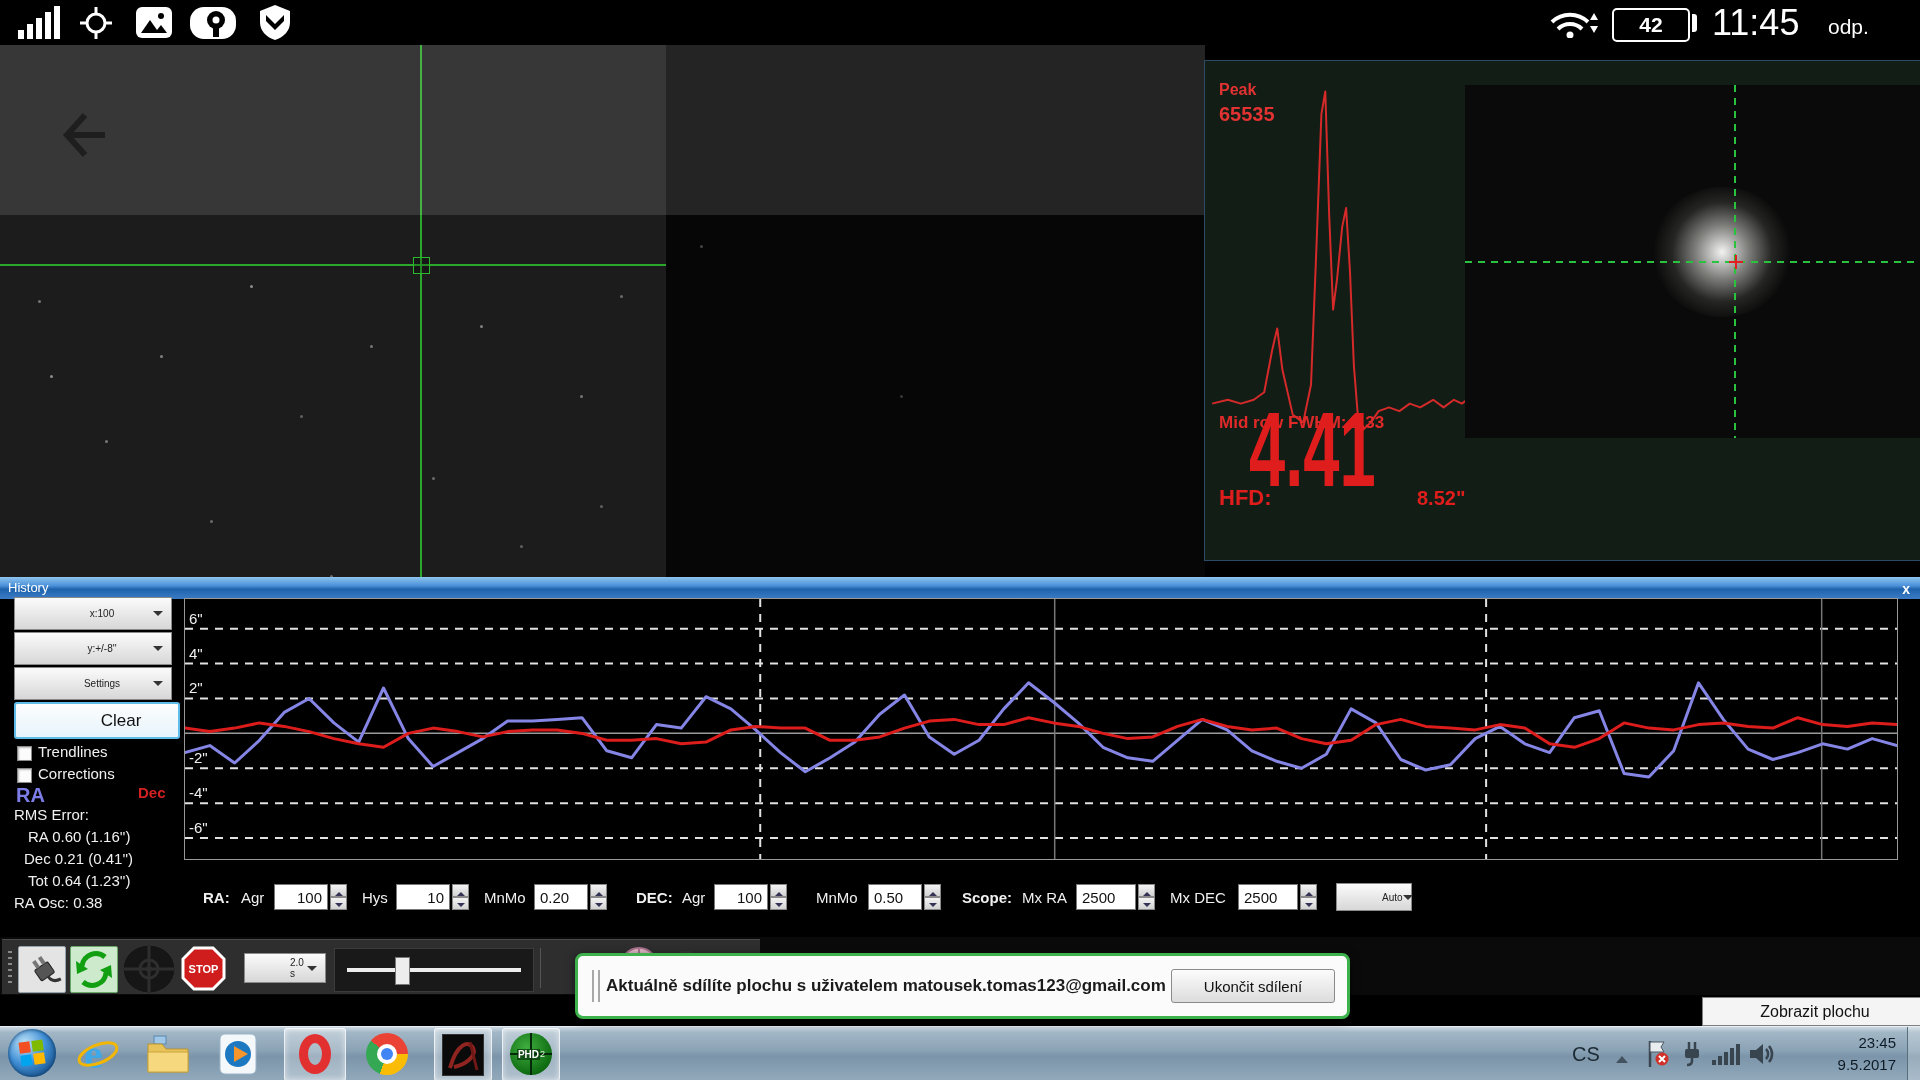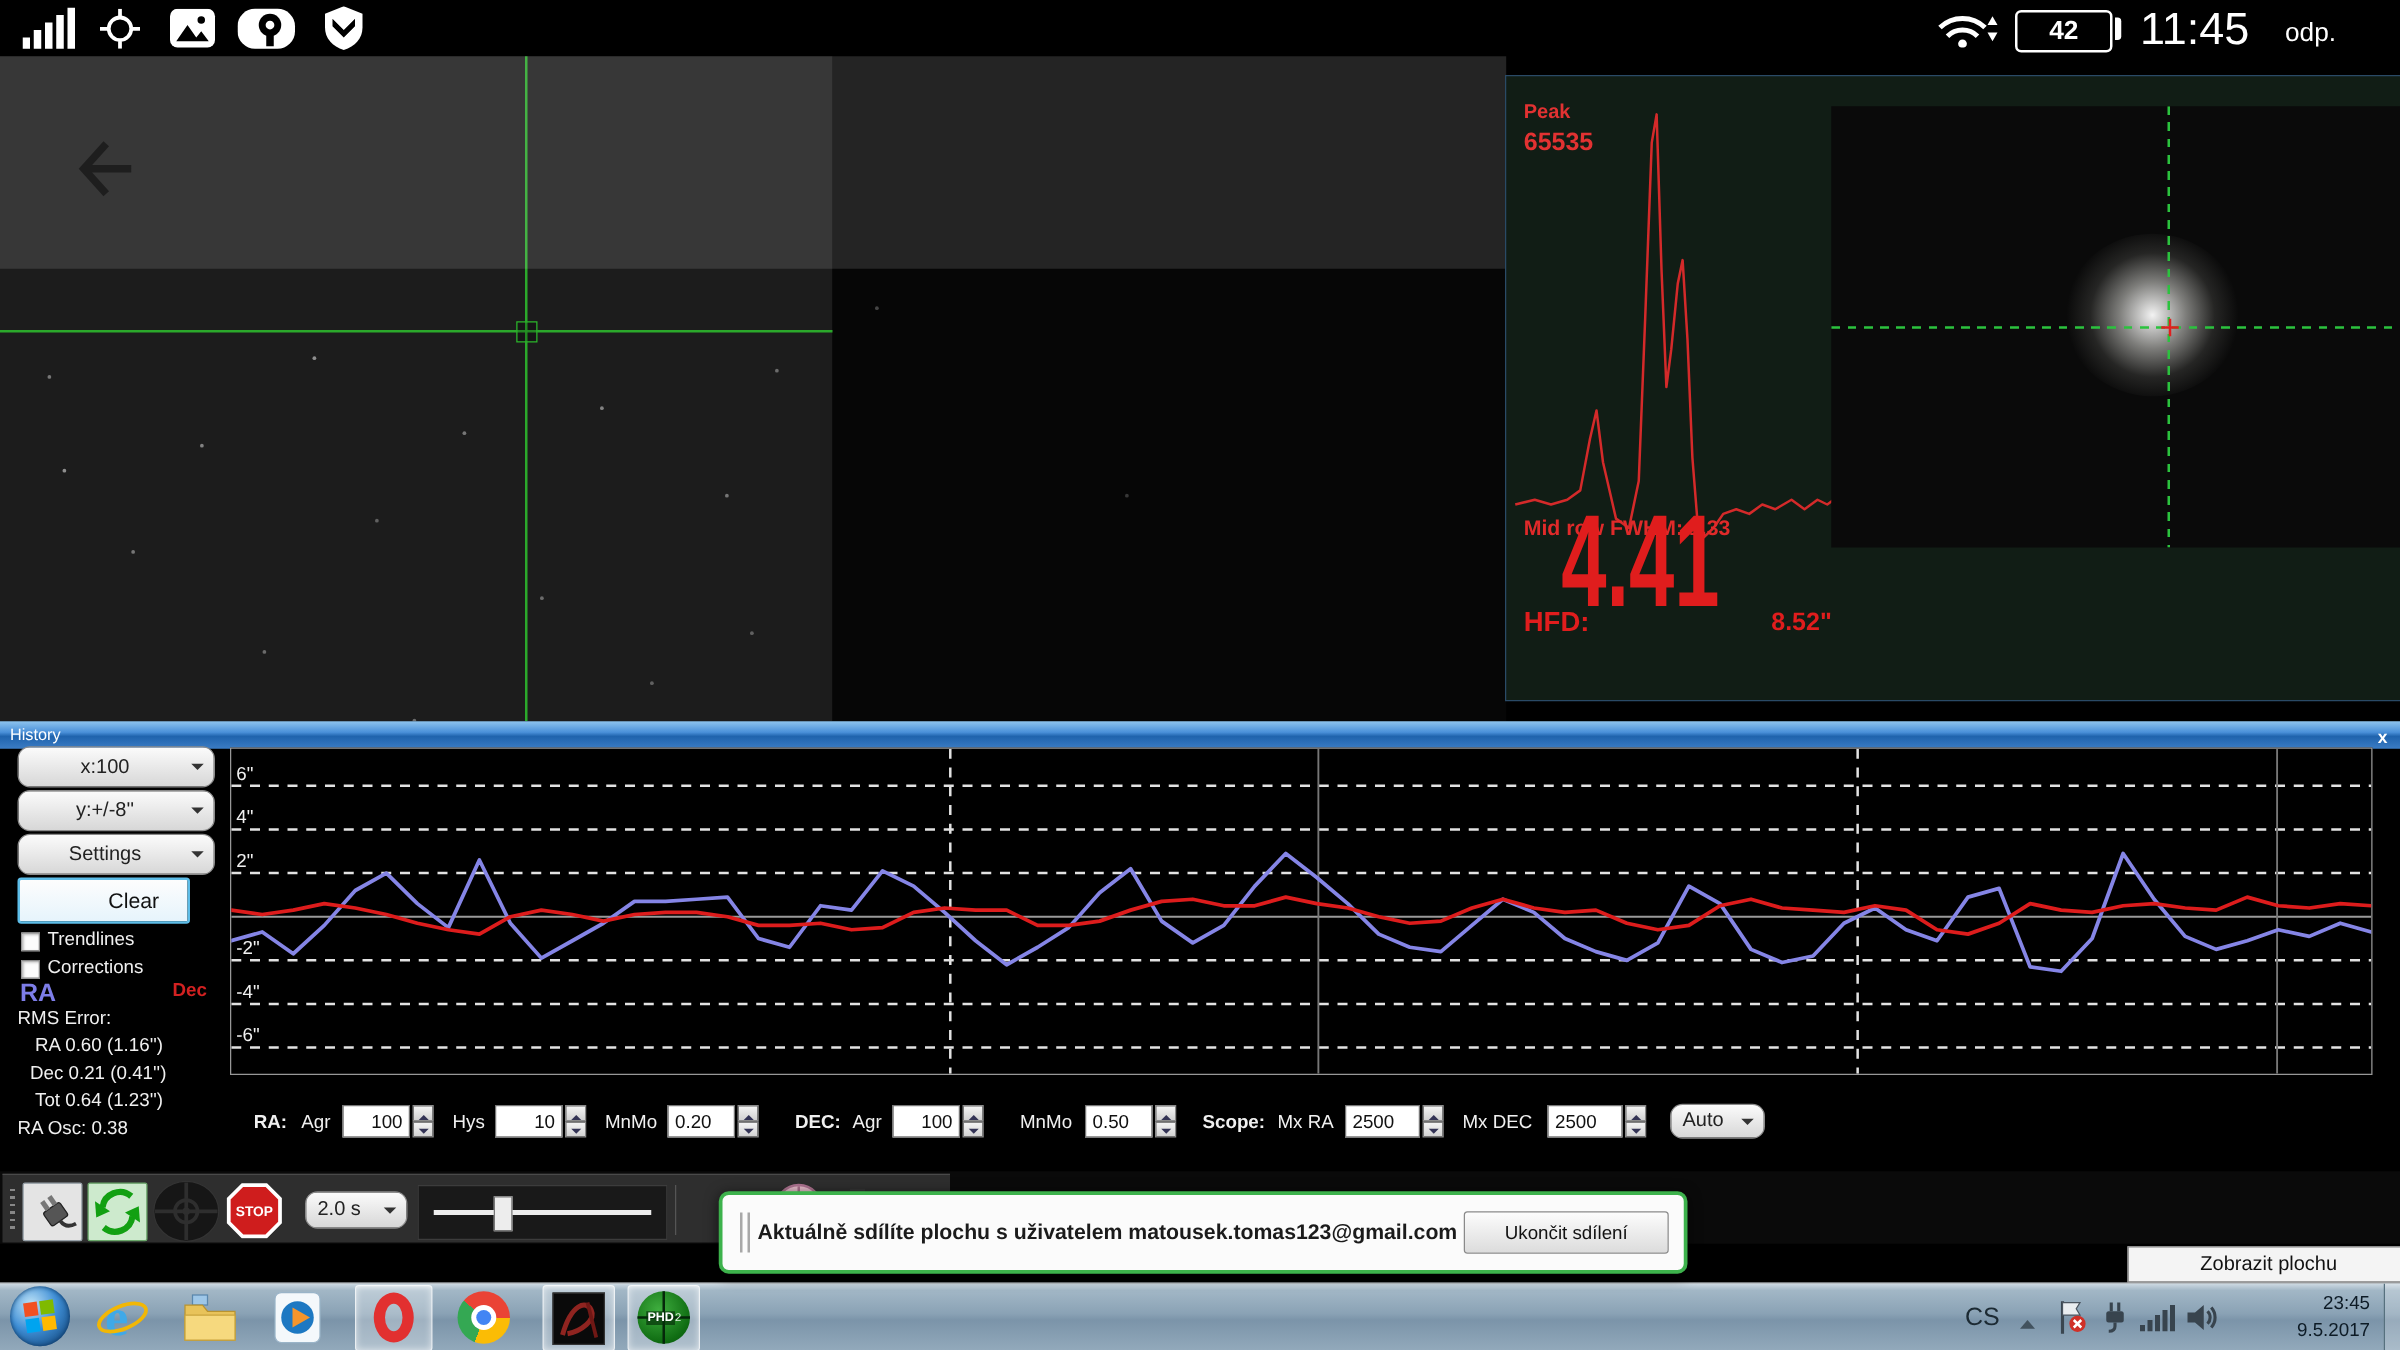--- a/index.html
+++ b/index.html
@@ -4,22 +4,22 @@
 <style>
   html,body{margin:0;padding:0;background:#000;}
   .screen{position:relative;width:1920px;height:1080px;overflow:hidden;background:#000;
           font-family:"Liberation Sans",sans-serif;}
   .a{position:absolute;}
   
   .tbar{height:22px;background:linear-gradient(180deg,#8ec4ee 0%,#4a90d9 40%,#1f63ad 55%,#3b7cc4 100%);
         color:#fff;font-size:13px;line-height:22px;padding-left:8px;box-sizing:border-box;}
   .tclose{position:absolute;right:10px;top:1px;color:#fff;font-weight:bold;font-size:14px;cursor:default;}
   
-  .combo{background:linear-gradient(#fbfbfb,#d7d7d7);border:1px solid #8a8a8a;border-radius:10px;
-         color:#222;font-size:16px;display:flex;align-items:center;box-sizing:border-box;}
+  .combo{background:linear-gradient(#fbfbfb,#d7d7d7);border:1px solid #8a8a8a;border-radius:0;
+         color:#222;font-size:10px;display:flex;align-items:center;box-sizing:border-box;padding-left:36px;}
   .combo .ctext{flex:1;text-align:center;}
   .combo .ctext.left{text-align:left;padding-left:9px;}
   .carr{width:0;height:0;border:5px solid transparent;border-top-color:#333;margin:5px 8px 0 0;}
   .numin{background:#fff;border:1px solid #777;font-size:15px;color:#111;padding:0 5px;box-sizing:border-box;
          font-family:"Liberation Sans",sans-serif;}
   .numin.r{text-align:right}
   .spin{width:17px;height:26px;display:flex;flex-direction:column;}
   .su,.sd{flex:1;background:linear-gradient(#f4f4f4,#d2d2d2);border:1px solid #8a8a8a;position:relative;}
   .su::after,.sd::after{content:"";position:absolute;left:4px;border:4px solid transparent;}
   .su::after{top:3px;border-bottom-color:#335;}
@@ -172,21 +172,21 @@
         <i class="carr"></i>
     </div>
     <div class="combo a" style="left:14px;top:55px;width:158px;height:33px;">
       <span class="ctext">y:+/-8''</span>
         <i class="carr"></i>
     </div>
     <div class="combo a" style="left:14px;top:90px;width:158px;height:33px;">
       <span class="ctext">Settings</span>
         <i class="carr"></i>
     </div>
-    <div class="a" style="left:14px;top:125px;width:138px;height:37px;background:linear-gradient(#fdfdfd,#e6f4fc);border:2px solid #5ebde8;border-radius:3px;color:#111;font-size:17px;display:flex;align-items:center;justify-content:center;box-sizing:border-box;padding-left:48px;">
+    <div class="a" style="left:14px;top:125px;width:166px;height:37px;background:linear-gradient(#fdfdfd,#e6f4fc);border:2px solid #5ebde8;border-radius:3px;color:#111;font-size:17px;display:flex;align-items:center;justify-content:center;box-sizing:border-box;padding-left:48px;">
       <span>Clear</span>
     </div>
     <div class="cb a" style="left:17px;top:169px;"></div>
     <div class="a glabel" style="left:38px;top:166px;">Trendlines</div>
     <div class="cb a" style="left:17px;top:191px;"></div>
     <div class="a glabel" style="left:38px;top:188px;">Corrections</div>
     <div class="a b" style="left:16px;top:207px;font-size:20px;color:#7d7de8;">RA</div>
     <div class="a b" style="left:138px;top:207px;font-size:15px;color:#d32121;">Dec</div>
     <div class="a glabel" style="left:14px;top:229px;">RMS Error:</div>
     <div class="a glabel" style="left:28px;top:251px;">RA 0.60 (1.16'')</div>

